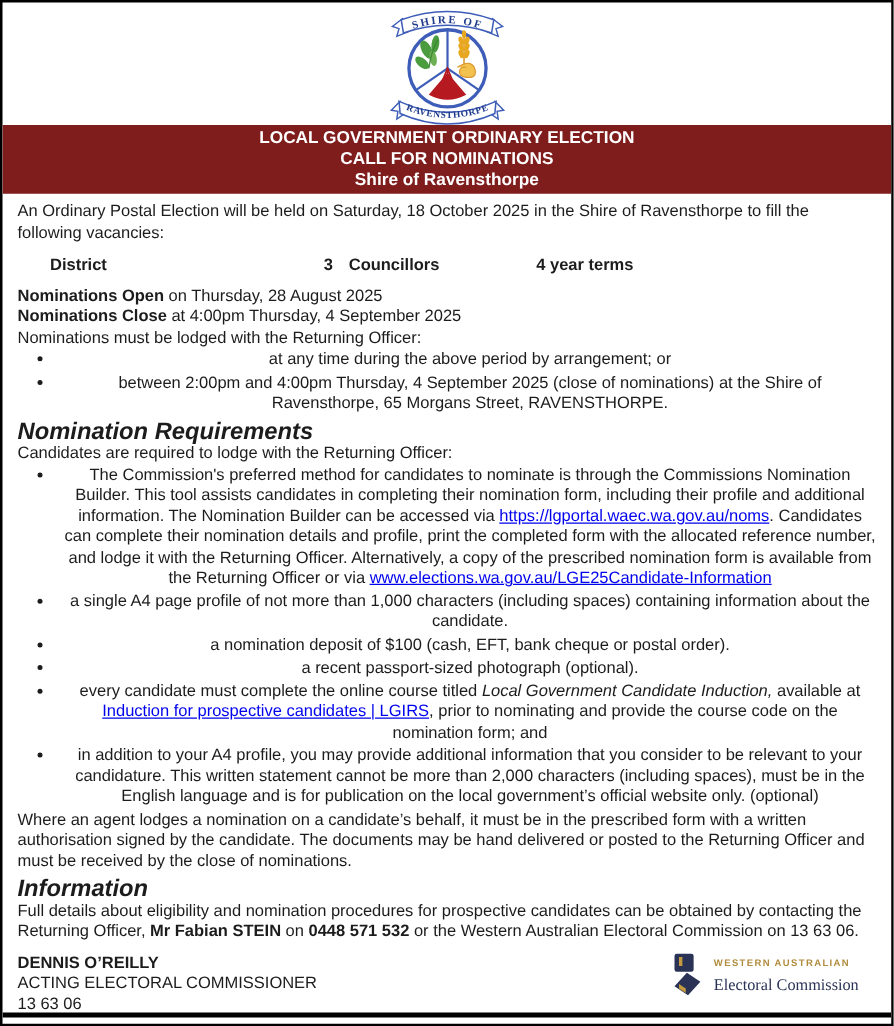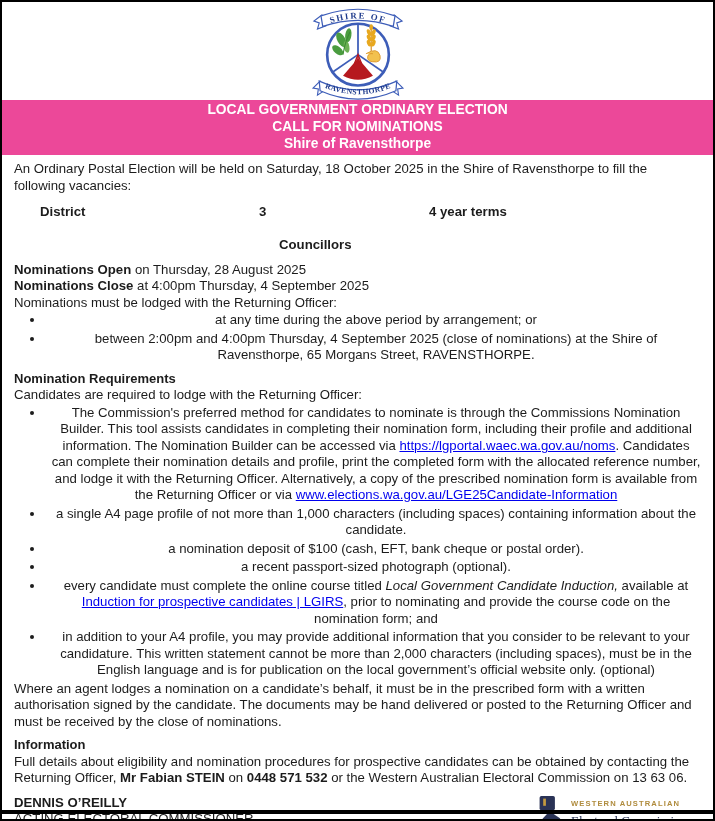--- a/index.html
+++ b/index.html
@@ -8,31 +8,31 @@
     width:711px;height:817px;
     border:2px solid #000;
     box-sizing:content-box;
     font-family:"Liberation Sans","DejaVu Sans",sans-serif;
     color:#1c1c1c;
     overflow:hidden;
     background:#fff;
   }
   .crest-wrap{height:96px;display:flex;justify-content:center;align-items:center;padding-top:2px;}
   .band{
-    background:#ec4899;color:#fff;text-align:center;
+    background:#7f1d1d;color:#fff;text-align:center;
     padding:2px 0 3px 0;
   }
   .band div{font-weight:bold;font-size:13.8px;line-height:16.8px;}
   .content{padding:6px 12px 0 12px;font-size:13.2px;line-height:16.5px;}
   .content p{margin:0;}
   .vacancy-row{display:flex;font-weight:bold;margin:10px 0 8px 0;}
   .vacancy-row .c1{margin-left:26px;width:219px;}
   .vacancy-row .c2{width:20px;}
-  .vacancy-row .c3{width:150px;margin-top:33px;}
-  h3{font-size:13px;line-height:16.5px;margin:7px 0 0 0;}
+  .vacancy-row .c3{width:150px;}
+  h3{font-size:19px;line-height:16.5px;margin:7px 0 0 0;font-style:italic;}
   ul{margin:1px 0 0 0;padding-left:31px;}
   li{margin:0 0 2px 0;padding-left:6px;text-align:center;}
   a{color:#0000EE;text-decoration:underline;cursor:pointer;}
   i{font-style:italic;}
   .sig-row{display:flex;justify-content:space-between;margin-top:8px;}
   .sig div{font-size:13.2px;line-height:16.5px;}
   .sig .name{font-weight:bold;}
   .waec{display:flex;align-items:center;gap:8px;margin:-14px 14px 0 0;}
   .waec-text .l1{font-size:7.6px;letter-spacing:1.1px;color:#b08c3e;font-weight:bold;}
   .waec-text .l2{font-family:"Liberation Serif","DejaVu Serif",serif;font-size:13px;color:#2a3356;}

